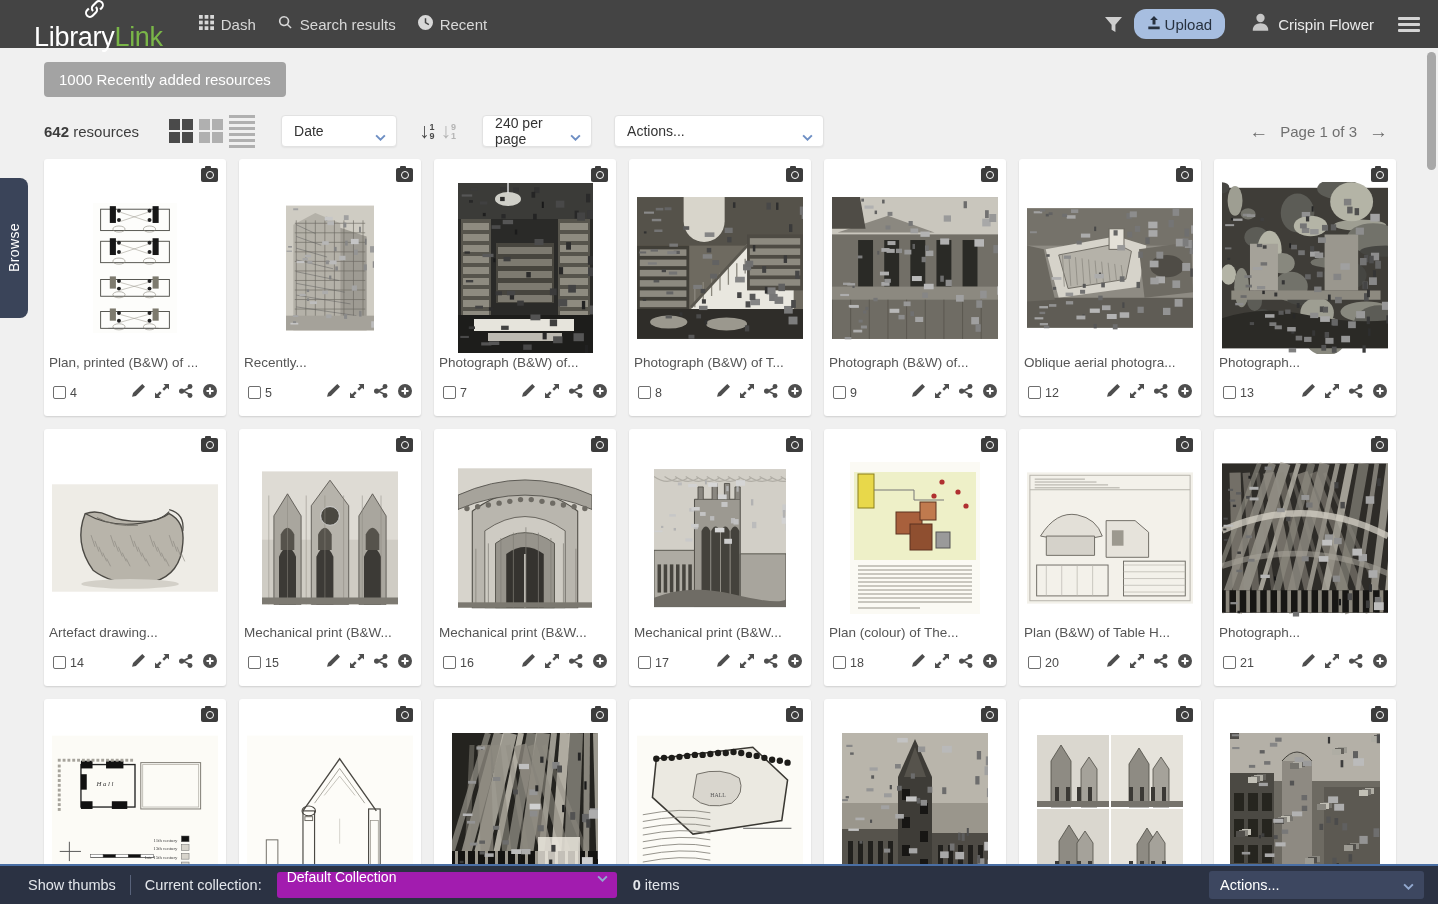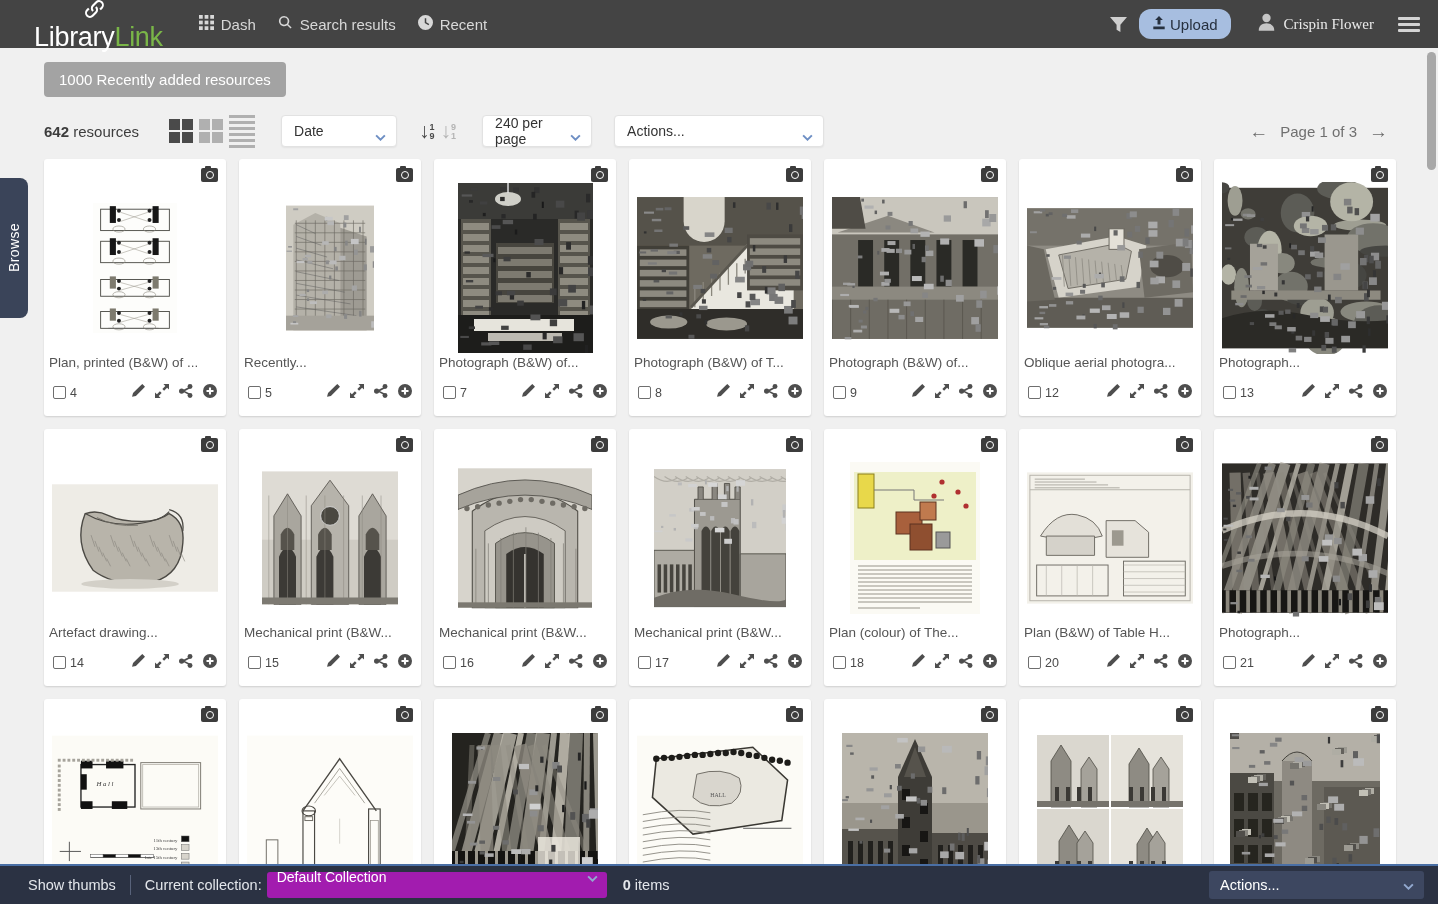--- a/index.html
+++ b/index.html
@@ -33,21 +33,21 @@
   .search-input::placeholder { color: #888; }
   .filter-btn { margin-left: 10px; margin-right: 12px; cursor: pointer; display:flex; }
   .filter-btn svg { width: 17px; height: 17px; fill: #cfcfcf; }
   .upload-btn {
     display: flex; align-items: center; gap: 4px;
     background: #a7bee0; border: none; border-radius: 12px;
     height: 30px; padding: 0 13px; font-size: 15px; color: #27313f;
     font-family: "Liberation Sans", sans-serif; cursor: pointer;
   }
   .upload-btn svg { width: 14px; height: 14px; fill: #27313f; }
-  .user-box { display: flex; align-items: center; gap: 8px; margin-left: 26px; cursor: pointer; font-family: Liberation Serif, serif; }
+  .user-box { display: flex; align-items: center; gap: 8px; margin-left: 26px; cursor: pointer; }
   .user-box svg { width: 19px; height: 19px; fill: #c6c6c6; }
   .user-name { color: #eaeaea; font-size: 15px; }
   .hamburger { margin-left: 24px; cursor: pointer; display: flex; flex-direction: column; gap: 3px; }
   .hamburger span { display: block; width: 22px; height: 3px; background: #d4d4d4; border-radius: 1px; }
 
   
   .browse-tab {
     position: absolute; left: 0; top: 178px; width: 28px; height: 140px;
     background: #3a4459; border-radius: 0 8px 8px 0;
     display: flex; align-items: center; justify-content: center; cursor: pointer; z-index: 40;
@@ -152,21 +152,21 @@
   .acts svg { width: 14px; height: 14px; fill: #4e4e4e; cursor: pointer; }
 
   
   .bottombar {
     position: absolute; left: 0; bottom: 0; width: 1438px; height: 40px;
     background: #2b3243; border-top: 2px solid #4a6fa5;
     display: flex; align-items: center; padding: 0 14px; z-index: 60;
   }
   .bb-link { color: #e3e6eb; font-size: 14.5px; cursor: pointer; padding-left: 14px;}
   .bb-sep { width: 1px; height: 20px; background: #58627a; margin: 0 14px; }
-  .bb-label { color: #e3e6eb; font-size: 14.5px; margin-right: 5px; }
+  .bb-label { color: #e3e6eb; font-size: 14.5px; margin-right: 15px; }
   .bb-select {
     position: relative; width: 340px; height: 26px; background: #a21caf;
     border-radius: 3px; display: flex; align-items: center; padding: 0 26px 16px 10px;
     color: #ffffff; font-size: 14px; cursor: pointer;
   }
   .bb-select .chev { position: absolute; right: 9px; }
   .bb-select .chev svg { width: 11px; height: 7px; fill: none; stroke: #93a9cf; stroke-width: 2.2; }
   .bb-items { color: #e3e6eb; font-size: 14.5px; margin-left: 16px; }
   .bb-items b { font-weight: bold; }
   .bb-actions {

